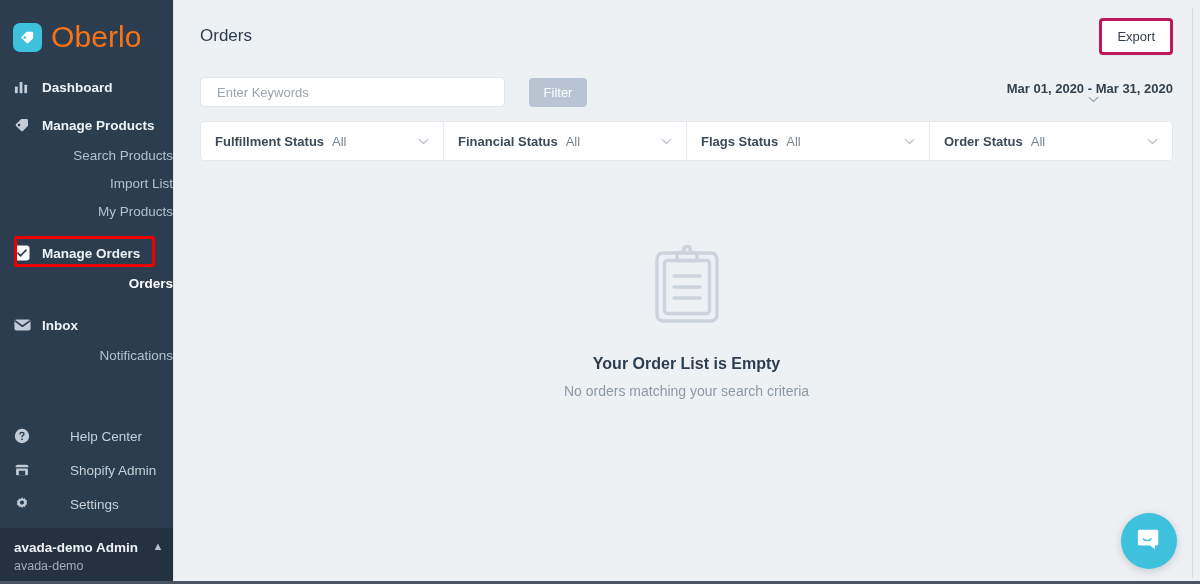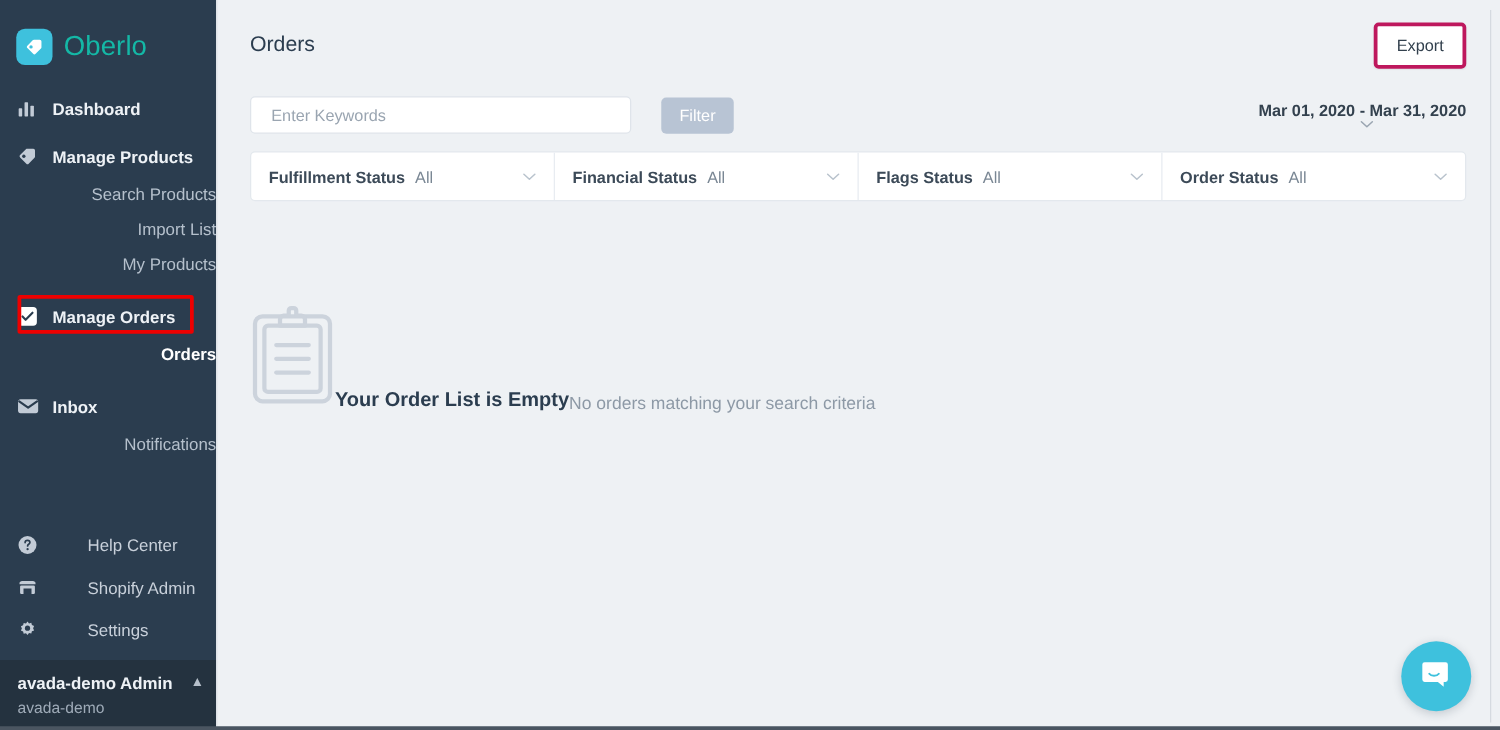--- a/index.html
+++ b/index.html
@@ -34,22 +34,22 @@
     height: 56px;
   }
   .logo-mark {
     width: 29px; height: 29px;
     background: #3ec1dd;
     border-radius: 7px;
     display: flex; align-items: center; justify-content: center;
     flex: 0 0 29px;
   }
   .logo-text {
-    color: #14b8a6;
-    font-size: 22px;
+    color: #f97316;
+    font-size: 30px;
     font-weight: 400;
     letter-spacing: 0.1px;
     margin-left: 9px;
     line-height: 1;
   }
 
   .nav { margin-top: 16px; flex: 1 1 auto; }
 
   .nav-item {
     display: flex;
@@ -234,22 +234,22 @@
   .filter-caret {
     margin-left: auto;
     color: #b9c3cd;
     display: inline-flex;
   }
 
   
   .empty-state {
     margin-top: 82px;
     display: flex;
-    flex-direction: row;
-    align-items: flex-end;
+    flex-direction: column;
+    align-items: center;
   }
   .empty-icon { color: #ccd3dc; }
   .empty-title {
     margin-top: 26px;
     font-size: 16px;
     font-weight: bold;
     color: #2b3d4f;
   }
   .empty-sub {
     margin-top: 10px;

